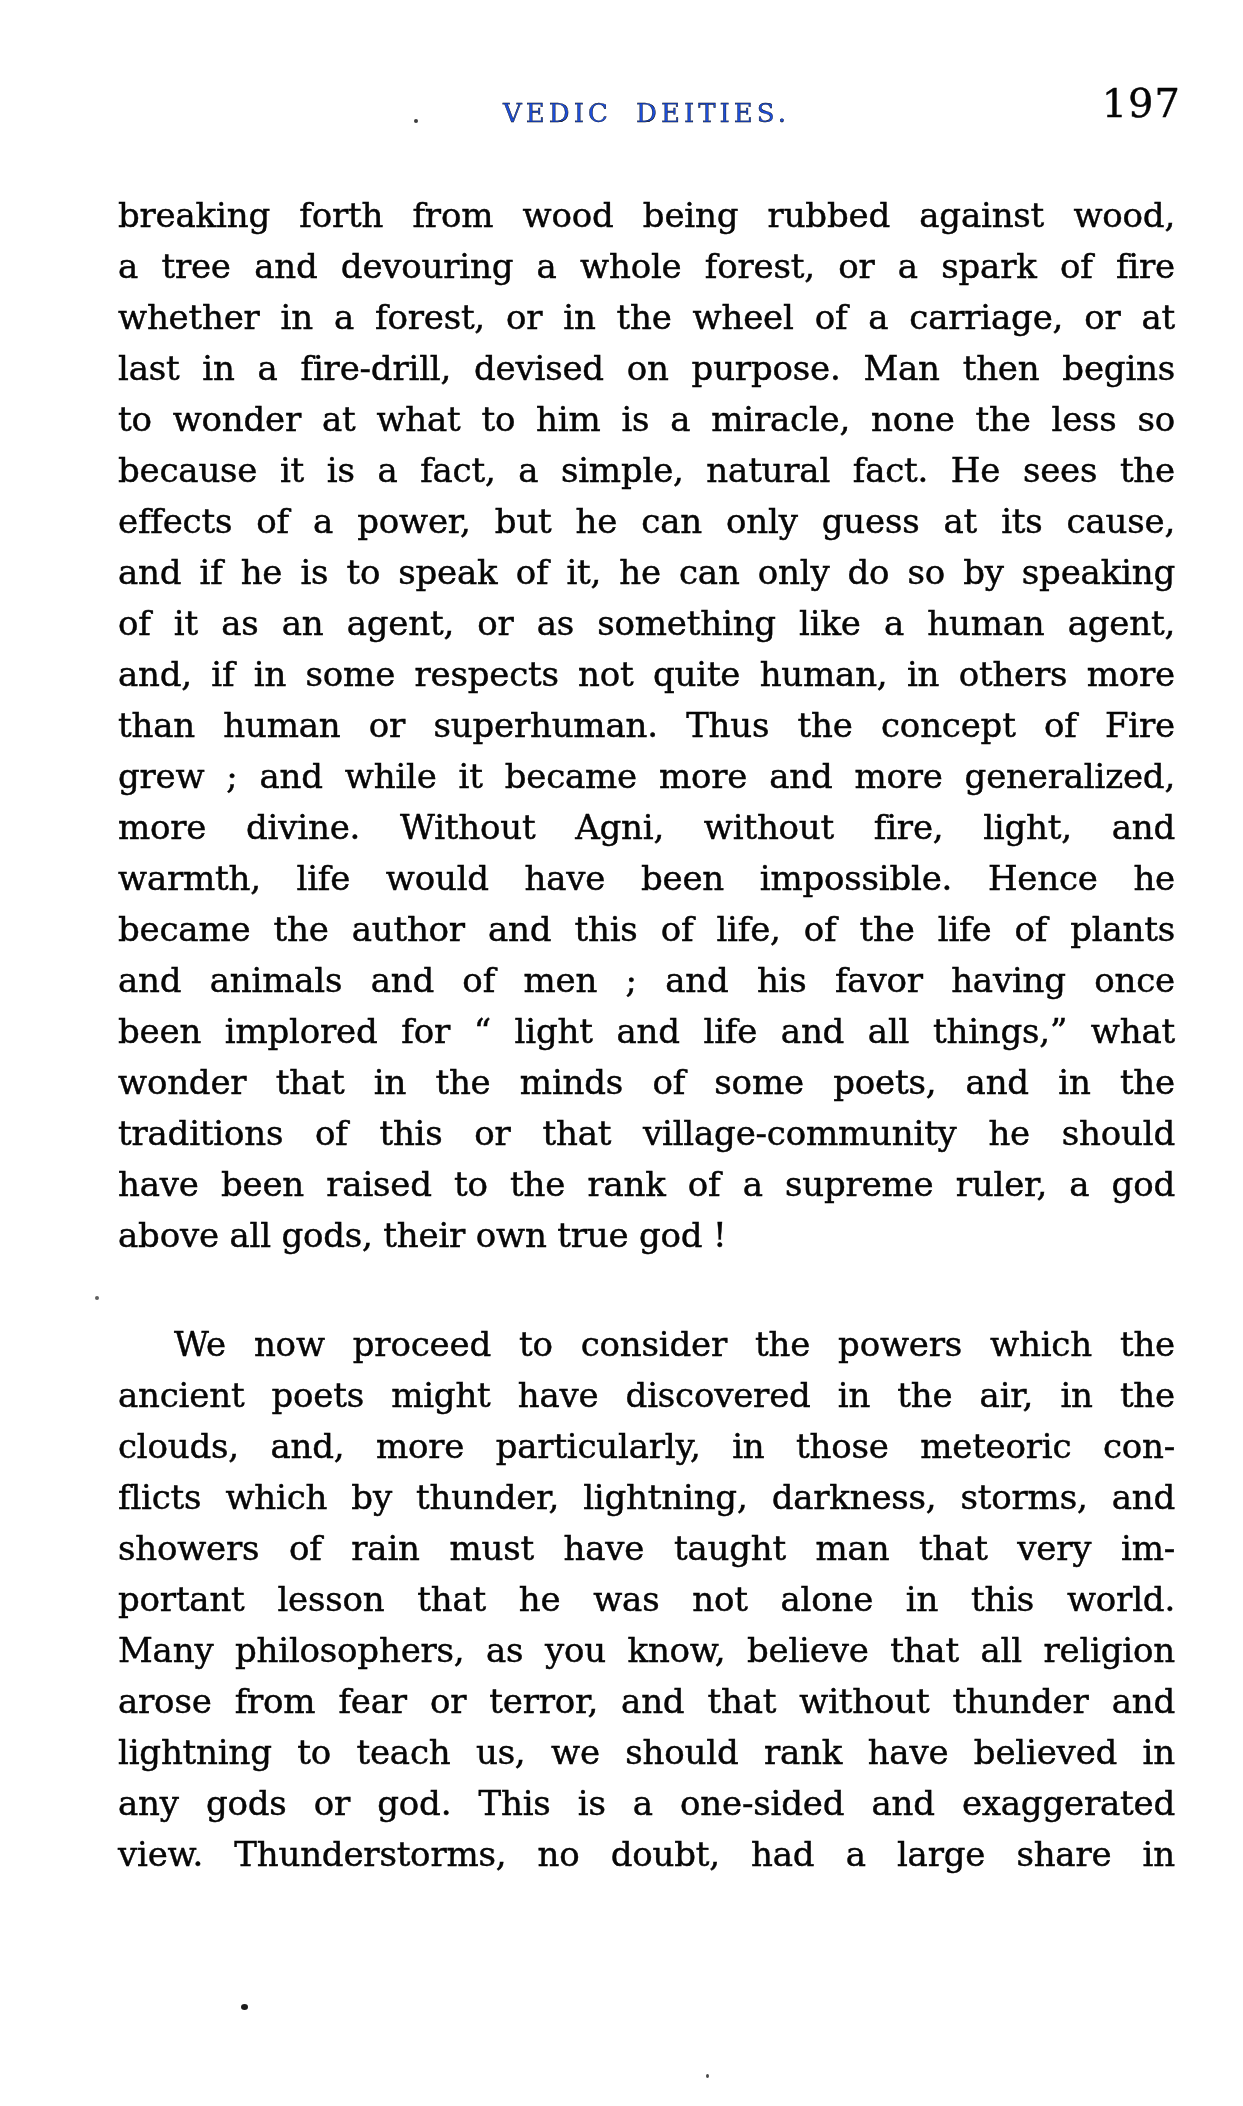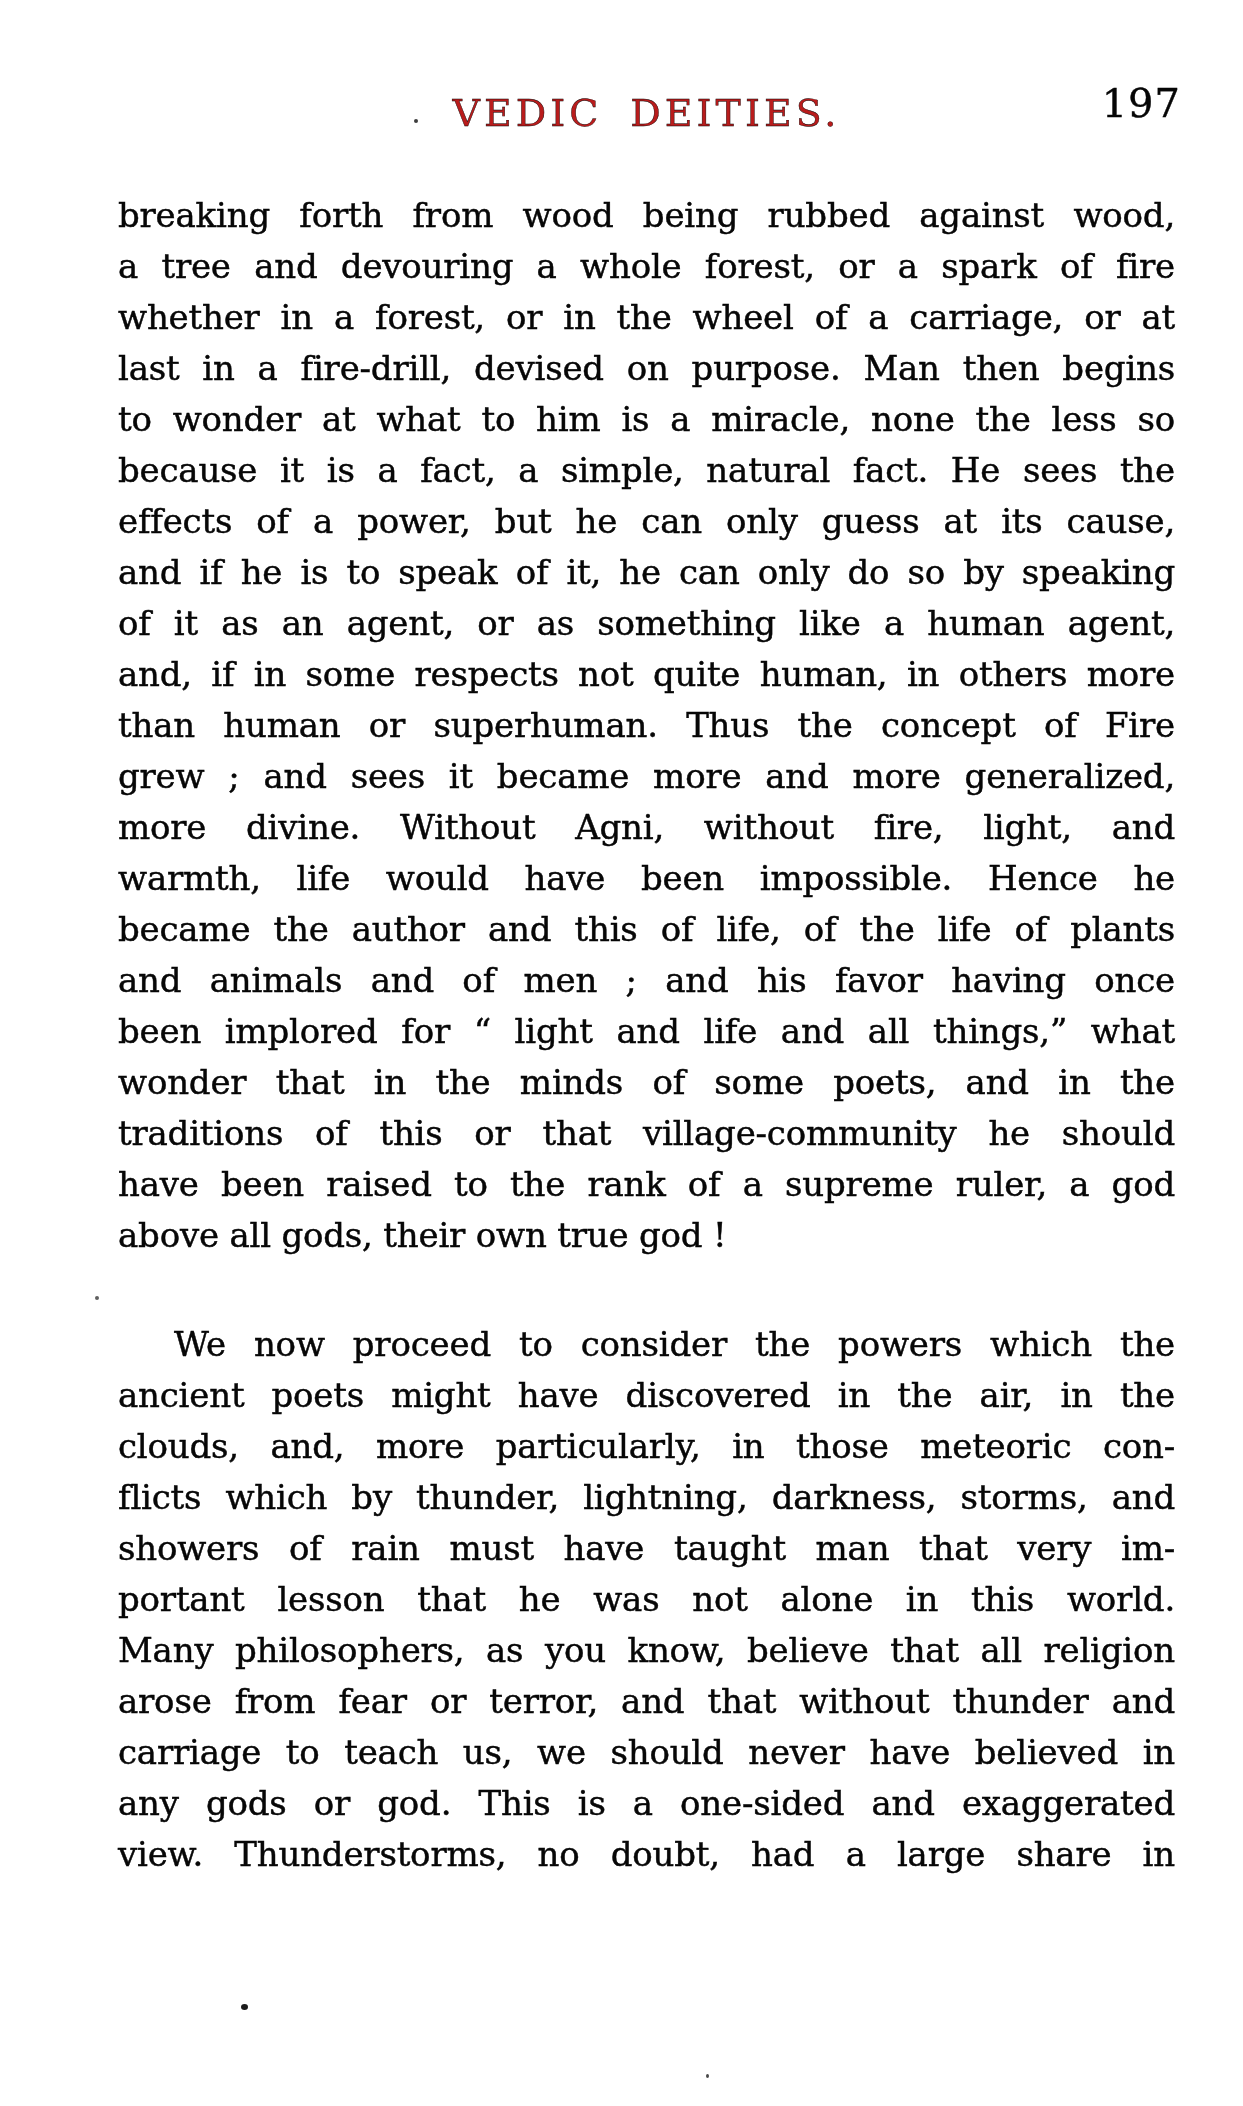--- a/index.html
+++ b/index.html
@@ -19,25 +19,25 @@
   .running-header {
     position: absolute;
     left: 118px;
     top: 97px;
     width: 1057px;
     height: 34px;
   }
   .running-title {
     display: block;
     text-align: center;
-    font-size: 38px;
+    font-size: 26px;
     line-height: 32px;
     letter-spacing: 4px;
     word-spacing: 12px;
-    color: #b91c1c;
+    color: #1d4ed8;
     -webkit-text-stroke: 0.4px #000;
   }
   .page-number {
     position: absolute;
     top: 84px;
     right: 62px;
     font-size: 40px;
     line-height: 38px;
     letter-spacing: 1px;
     color: #060606;
@@ -100,41 +100,41 @@
         <div class="line" data-name="text-line">a tree and devouring a whole forest, or a spark of fire</div>
         <div class="line" data-name="text-line">whether in a forest, or in the wheel of a carriage, or at</div>
         <div class="line" data-name="text-line">last in a fire-drill, devised on purpose.  Man then begins</div>
         <div class="line" data-name="text-line">to wonder at what to him is a miracle, none the less so</div>
         <div class="line" data-name="text-line">because it is a fact, a simple, natural fact.  He sees the</div>
         <div class="line" data-name="text-line">effects of a power, but he can only guess at its cause,</div>
         <div class="line" data-name="text-line">and if he is to speak of it, he can only do so by speaking</div>
         <div class="line" data-name="text-line">of it as an agent, or as something like a human agent,</div>
         <div class="line" data-name="text-line">and, if in some respects not quite human, in others more</div>
         <div class="line" data-name="text-line">than human or superhuman.  Thus the concept of Fire</div>
-        <div class="line" data-name="text-line">grew ;  and sees it became more and more generalized,</div>
+        <div class="line" data-name="text-line">grew ;  and while it became more and more generalized,</div>
         <div class="line" data-name="text-line">more divine.  Without Agni, without fire, light, and</div>
         <div class="line" data-name="text-line">warmth, life would have been impossible.  Hence he</div>
         <div class="line" data-name="text-line">became the author and this of life, of the life of plants</div>
         <div class="line" data-name="text-line">and animals and of men ; and his favor having once</div>
         <div class="line" data-name="text-line">been implored for “ light and life and all things,” what</div>
         <div class="line" data-name="text-line">wonder that in the minds of some poets, and in the</div>
         <div class="line" data-name="text-line">traditions of this or that village-community he should</div>
         <div class="line" data-name="text-line">have been raised to the rank of a supreme ruler, a god</div>
         <div class="line" data-name="text-line">above all gods, their own true god !</div>
       </div>
     <div class="paragraph" data-name="paragraph-2">
         <div class="line" data-name="text-line">We now proceed to consider the powers which the</div>
         <div class="line" data-name="text-line">ancient poets might have discovered in the air, in the</div>
         <div class="line" data-name="text-line">clouds, and, more particularly, in those meteoric con-</div>
         <div class="line" data-name="text-line">flicts which by thunder, lightning, darkness, storms, and</div>
         <div class="line" data-name="text-line">showers of rain must have taught man that very im-</div>
         <div class="line" data-name="text-line">portant lesson that he was not alone in this world.</div>
         <div class="line" data-name="text-line">Many philosophers, as you know, believe that all religion</div>
         <div class="line" data-name="text-line">arose from fear or terror, and that without thunder and</div>
-        <div class="line" data-name="text-line">carriage to teach us, we should never have believed in</div>
+        <div class="line" data-name="text-line">lightning to teach us, we should rank have believed in</div>
         <div class="line" data-name="text-line">any gods or god.  This is a one-sided and exaggerated</div>
         <div class="line" data-name="text-line">view.  Thunderstorms, no doubt, had a large share in</div>
       </div>
   </div>
 
   <div class="speck speck-a" data-name="scan-speck"></div>
   <div class="speck speck-b" data-name="scan-speck"></div>
   <div class="speck speck-c" data-name="scan-speck"></div>
   <div class="speck speck-d" data-name="scan-speck"></div>
 

